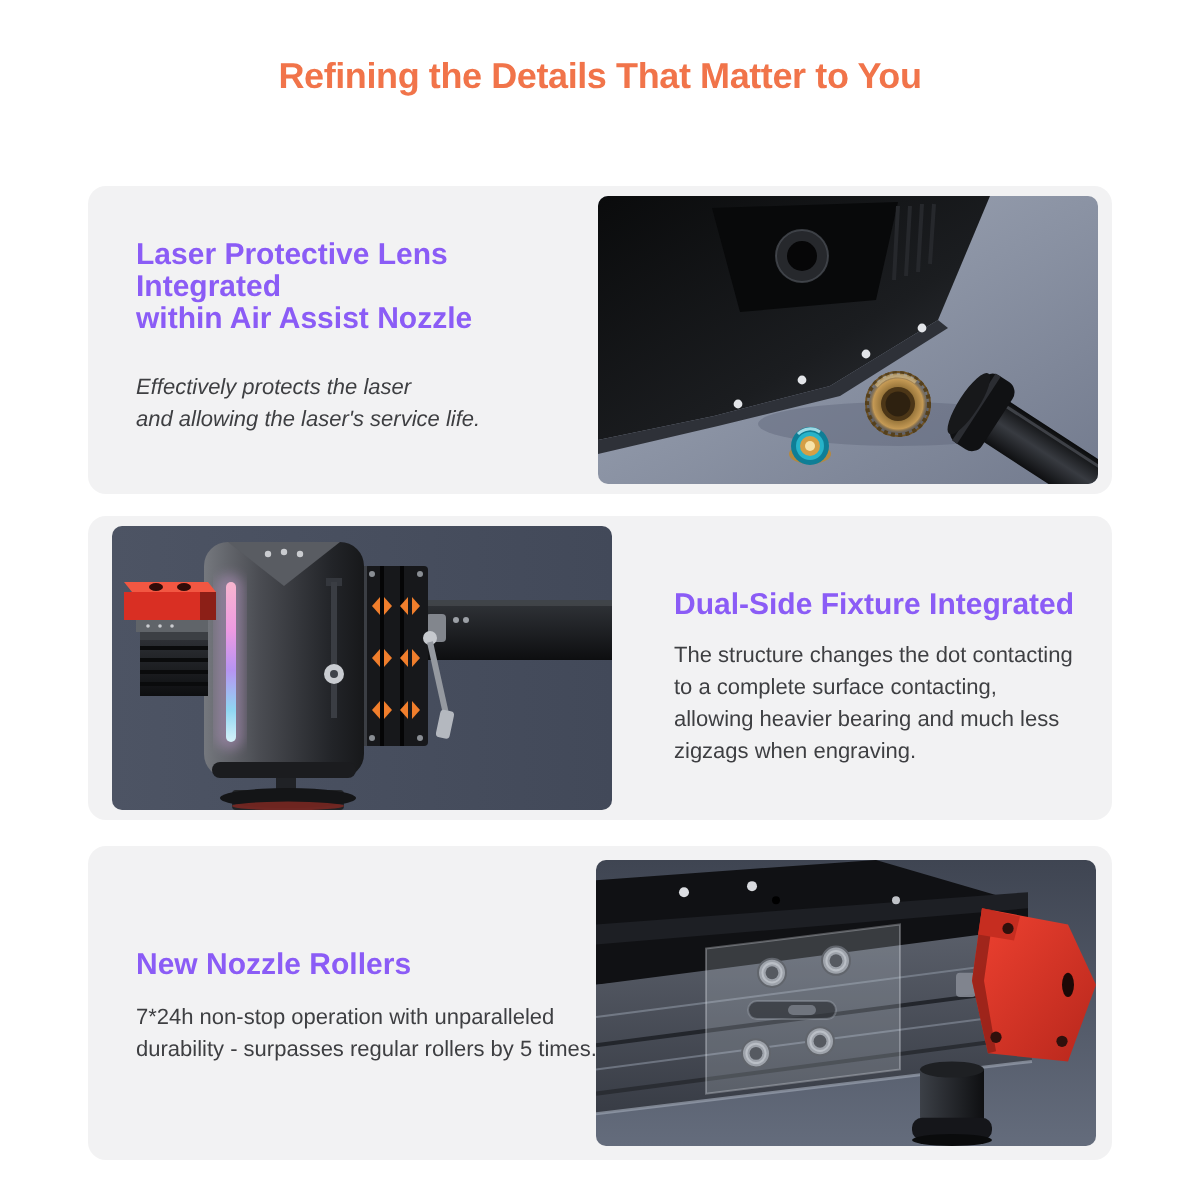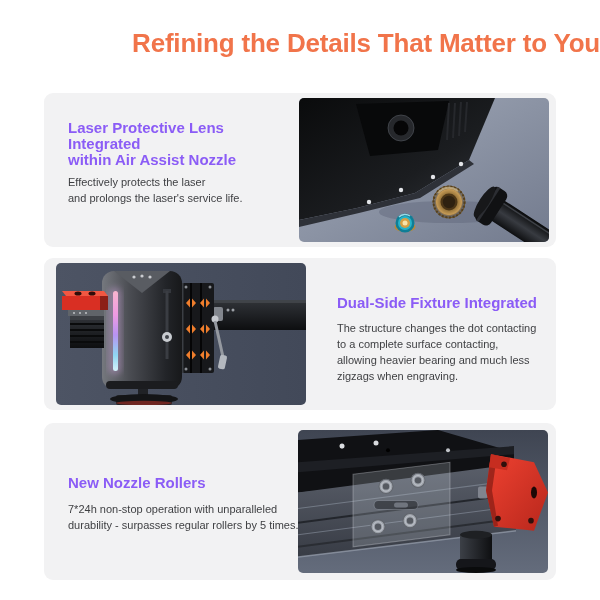--- a/index.html
+++ b/index.html
@@ -2,40 +2,40 @@
 <html><head>
 <meta charset="utf-8">
 <style>
   html,body { margin:0; padding:0; background:#ffffff; }
   .page {
     position:relative; width:600px; height:600px; background:#ffffff;
     font-family:"Liberation Sans", sans-serif; overflow:hidden;
   }
   .title {
     position:absolute; top:28px; left:0; width:100%; margin:0;
-    text-align:right; font-size:26px; font-weight:bold; color:#F1744A;
+    text-align:center; font-size:18px; font-weight:bold; color:#F1744A;
     letter-spacing:-0.2px;
   }
   .card {
     position:absolute; left:44px; width:512px;
     background:#F2F2F3; border-radius:9px;
   }
   #card-lens    { top:93px;  height:154px; }
   #card-fixture { top:258px; height:152px; }
   #card-rollers { top:423px; height:157px; }
 
   .text { position:absolute; }
   #card-lens .text    { left:24px;  top:27px;  }
   #card-fixture .text { left:293px; top:37px;  }
   #card-rollers .text { left:24px;  top:52px;  }
 
   .heading { margin:0; font-size:15px; font-weight:bold; color:#8b5cf6; }
   .hline { display:block; line-height:16px; }
   .body { margin:0; font-size:11px; color:#3E3F42; }
-  #card-lens .body    { margin-top:6px; }
+  #card-lens .body    { margin-top:18px;font-style:italic; }
   #card-fixture .body { margin-top:9px;  }
   #card-rollers .body { margin-top:10px;  }
   .bline { display:block; line-height:16px; }
 
   .photo { position:absolute; overflow:hidden; border-radius:5px; }
   #card-lens .photo    { top:5px; right:7px;  width:250px; height:144px; }
   #card-fixture .photo { top:5px; left:12px;  width:250px; height:142px; }
   #card-rollers .photo { top:7px; right:8px;  width:250px; height:143px; }
   .photo svg { display:block; width:100%; height:100%; }
 </style>
@@ -48,21 +48,21 @@
 
   <section class="card" id="card-lens">
     <div class="text">
       <h2 class="heading">
         <span class="hline">Laser Protective Lens</span>
         <span class="hline">Integrated</span>
         <span class="hline">within Air Assist Nozzle</span>
       </h2>
       <p class="body">
         <span class="bline">Effectively protects the laser</span>
-        <span class="bline">and prolongs the laser's service life.</span>
+        <span class="bline">and allowing the laser's service life.</span>
       </p>
     </div>
     <div class="photo">
       <svg viewBox="0 0 250 144" preserveAspectRatio="none">
         <defs>
           <linearGradient id="surf1" x1="0" y1="0" x2="1" y2="1">
             <stop offset="0" stop-color="#a4abba"></stop>
               <stop offset="0.5" stop-color="#8b93a4"></stop>
               <stop offset="1" stop-color="#737b8e"></stop>
           </linearGradient>

